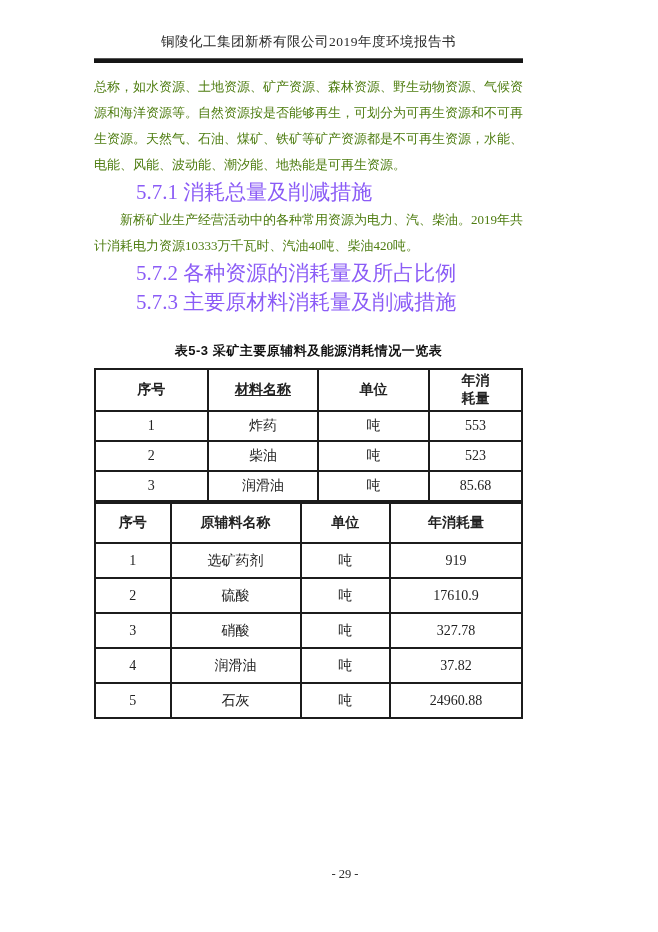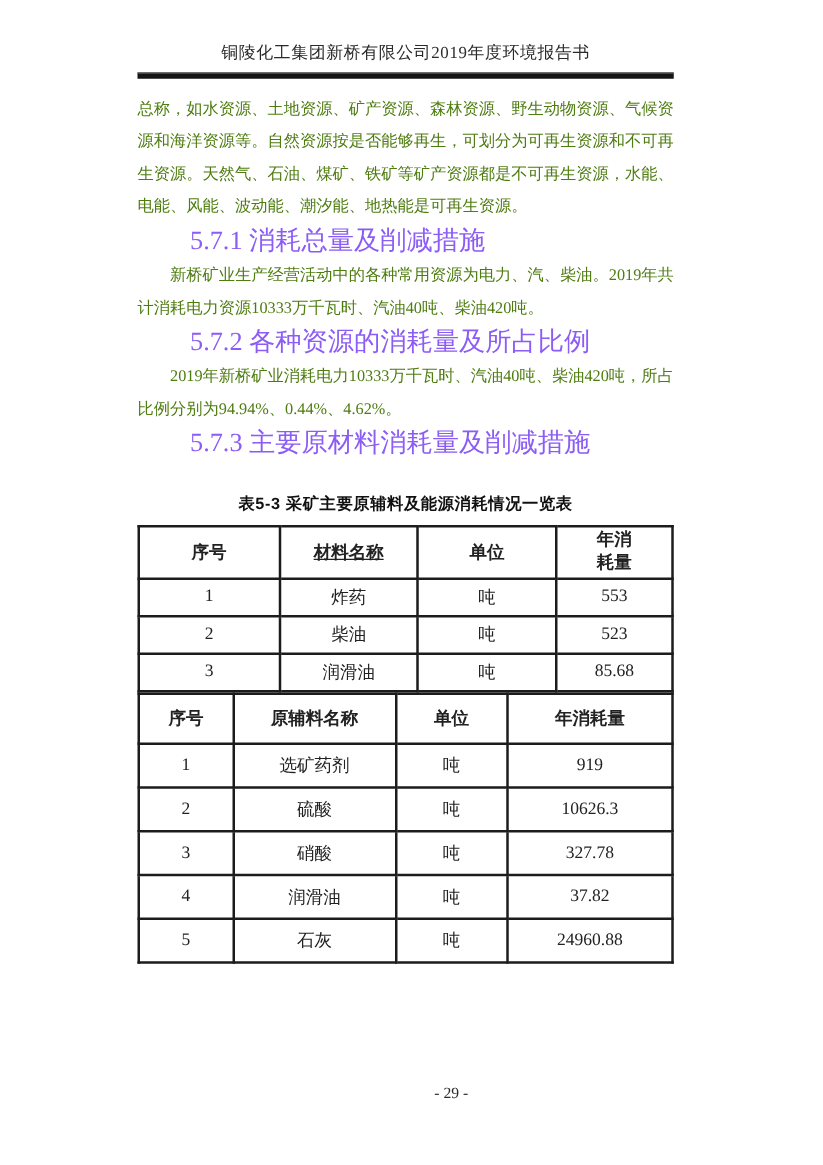--- a/index.html
+++ b/index.html
@@ -10,21 +10,20 @@
   .page {
     position: relative;
     width: 616px;
     height: 932px;
     background: #ffffff;
     box-sizing: border-box;
     padding: 0 93px 0 94px;
     font-family: "Liberation Serif", "DejaVu Serif", serif;
     color: #1e1e1e;
     overflow: hidden;
-    margin-left: 16px;
   }
   .doc-header {
     padding-top: 33px;
   }
   .doc-header .title {
     text-align: center;
     font-size: 13.5px;
     letter-spacing: 0.5px;
     color: #2a2a2a;
     padding-bottom: 7px;
@@ -119,21 +118,20 @@
   <div class="doc-header">
     <div class="title">铜陵化工集团新桥有限公司2019年度环境报告书</div>
     <div class="header-rule"></div>
   </div>
 
   <div class="body-text">
     <p class="para">总称，如水资源、土地资源、矿产资源、森林资源、野生动物资源、气候资源和海洋资源等。自然资源按是否能够再生，可划分为可再生资源和不可再生资源。天然气、石油、煤矿、铁矿等矿产资源都是不可再生资源，水能、电能、风能、波动能、潮汐能、地热能是可再生资源。</p>
     <p class="heading">5.7.1 消耗总量及削减措施</p>
     <p class="para indent">新桥矿业生产经营活动中的各种常用资源为电力、汽、柴油。2019年共计消耗电力资源10333万千瓦时、汽油40吨、柴油420吨。</p>
     <p class="heading">5.7.2 各种资源的消耗量及所占比例</p>
-    <p class="para indent">2019年新桥矿业消耗电力10333万千瓦时、汽油40吨、柴油420吨，所占比例分别为94.94%、0.44%、4.62%。</p>
     <p class="heading">5.7.3 主要原材料消耗量及削减措施</p>
 
     <div class="table-caption caption-1">表5-3 采矿主要原辅料及能源消耗情况一览表</div>
     <table class="t1">
       <tbody>
           <tr>
         <th class="c1">序号</th>
         <th class="c2">材料名称</th>
         <th class="c3">单位</th>
         <th class="c4"><span class="twoline">年消耗量</span></th>
@@ -170,21 +168,21 @@
       <tr>
         <td>1</td>
         <td>选矿药剂</td>
         <td>吨</td>
         <td>919</td>
       </tr>
       <tr>
         <td>2</td>
         <td>硫酸</td>
         <td>吨</td>
-        <td>10626.3</td>
+        <td>17610.9</td>
       </tr>
       <tr>
         <td>3</td>
         <td>硝酸</td>
         <td>吨</td>
         <td>327.78</td>
       </tr>
       <tr>
         <td>4</td>
         <td>润滑油</td>

